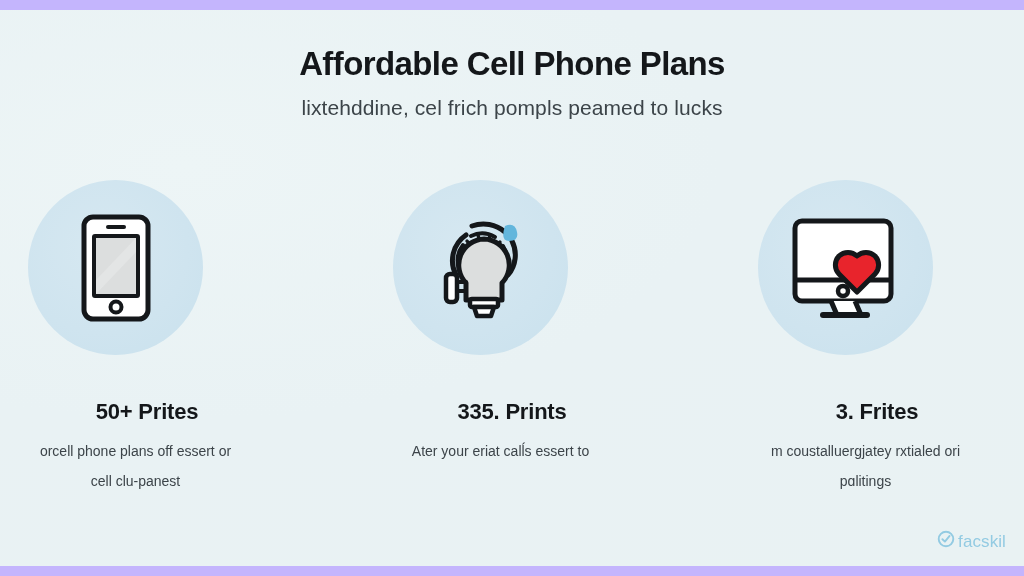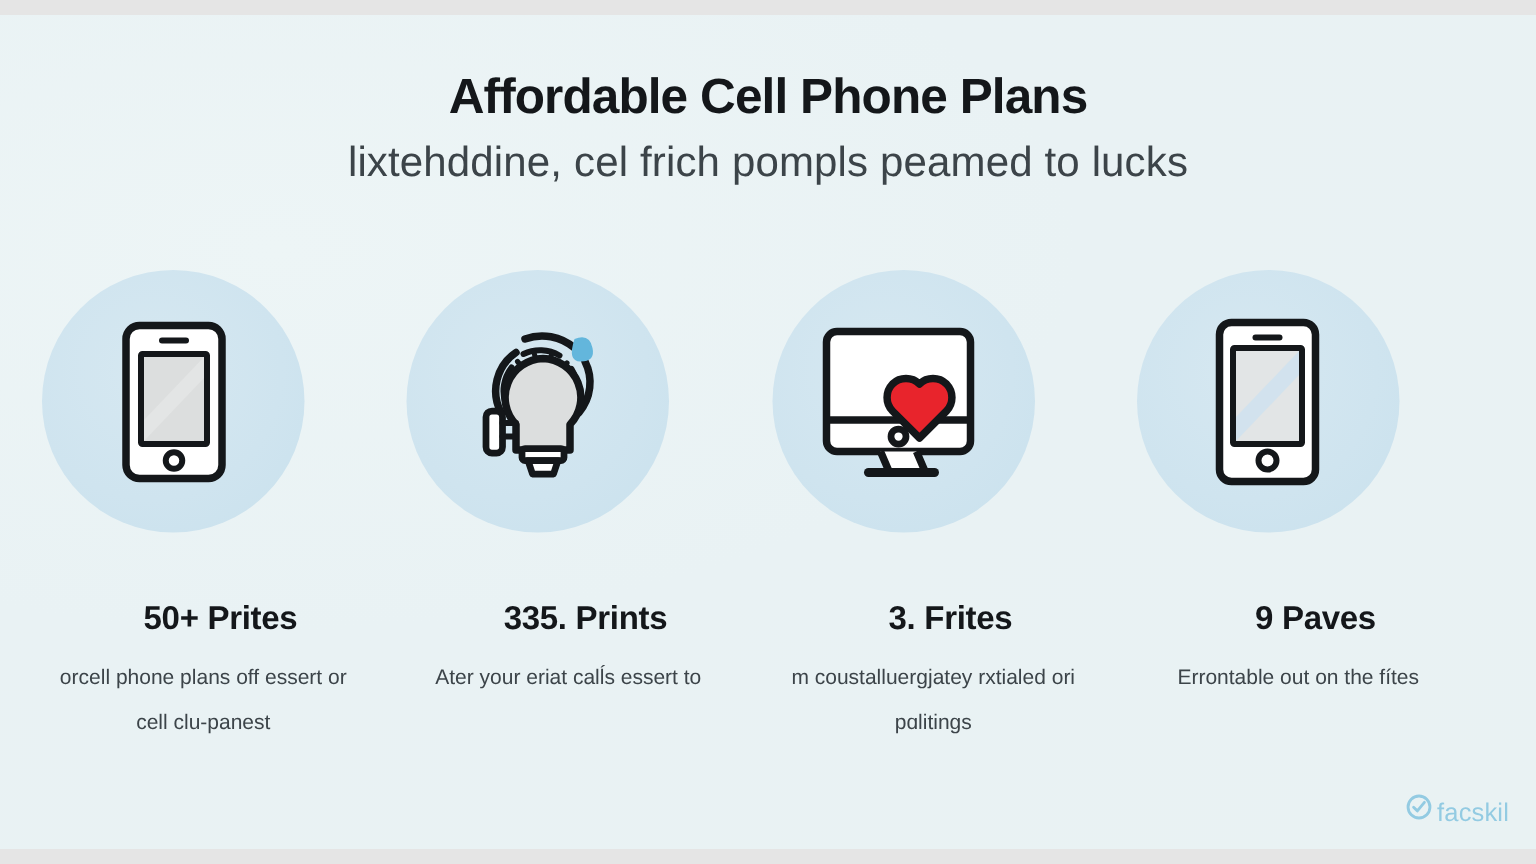--- a/index.html
+++ b/index.html
@@ -9,21 +9,21 @@
     height: 576px;
     overflow: hidden;
     background: #ffffff;
     font-family: "Liberation Sans", sans-serif;
   }
 
   #infographic {
     position: relative;
     width: 1024px;
     height: 576px;
-    background: #e5e5e5;
+    background: #c4b5fd;
     box-sizing: border-box;
   }
 
   
   .canvas {
     position: absolute;
     left: 0;
     top: 10px;
     width: 1024px;
     height: 556px;
@@ -45,21 +45,21 @@
     font-size: 33px;
     font-weight: 700;
     letter-spacing: -0.6px;
     color: #14171a;
     line-height: 40px;
     margin: 0;
     white-space: nowrap;
   }
 
   .subtitle {
-    font-size: 28px;
+    font-size: 21px;
     font-weight: 400;
     color: #3c4449;
     line-height: 30px;
     margin: 9px 0 0 0;
     letter-spacing: 0.1px;
     white-space: nowrap;
   }
 
   .columns {
     position: absolute;
@@ -230,35 +230,20 @@
                        a13 13 0 0 0 0 18
                        l18 18 l18 -18
                        a13 13 0 0 0 0 -18 Z" fill="#e8242c" stroke="#14171a" stroke-width="5" stroke-linejoin="round" transform="translate(2,-2)"></path>
             </svg>
           </span>
         </div>
         <div class="col-title">3. Frites</div>
         <div class="col-body">m coustalluergjatey rxtialed ori pɑlitings</div>
       </div>
 
-      <div class="col">
-        <div class="circle">
-          <span>
-            <svg width="86" height="116" viewBox="0 0 86 116">
-              <rect x="11" y="5" width="64" height="106" rx="8" ry="8" fill="#ffffff" stroke="#14171a" stroke-width="5"></rect>
-              <rect x="20" y="22" width="46" height="64" rx="1" ry="1" fill="#e2e5e6" stroke="#14171a" stroke-width="4"></rect>
-              <path d="M22 84 L64 40 L64 24 L22 68 Z" fill="#cfe2ee" opacity="0.85"></path>
-              <rect x="33" y="13" width="20" height="4" rx="2" ry="2" fill="#14171a"></rect>
-              <circle cx="43" cy="97" r="6" fill="#ffffff" stroke="#14171a" stroke-width="4"></circle>
-            </svg>
-          </span>
-        </div>
-        <div class="col-title">9 Paves</div>
-        <div class="col-body">Errontable out on the fítes</div>
-      </div>
 
     </div>
 
     <div class="watermark">
       <span class="wm-icon">
         <svg width="18" height="18" viewBox="0 0 18 18">
           <circle cx="9" cy="9" r="7.3" fill="none" stroke="#8fc9e2" stroke-width="1.9"></circle>
           <path d="M5.4 9.2 L7.9 11.6 L12.6 5.9" fill="none" stroke="#8fc9e2" stroke-width="1.9" stroke-linecap="round" stroke-linejoin="round"></path>
         </svg>
       </span>

